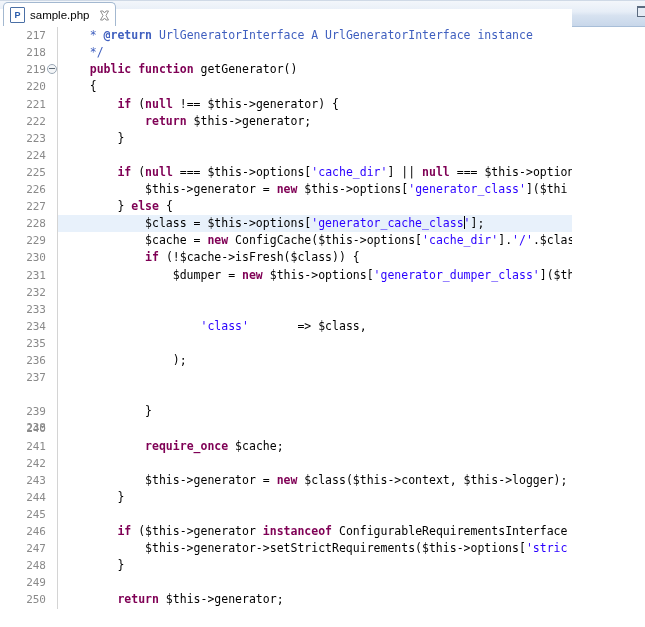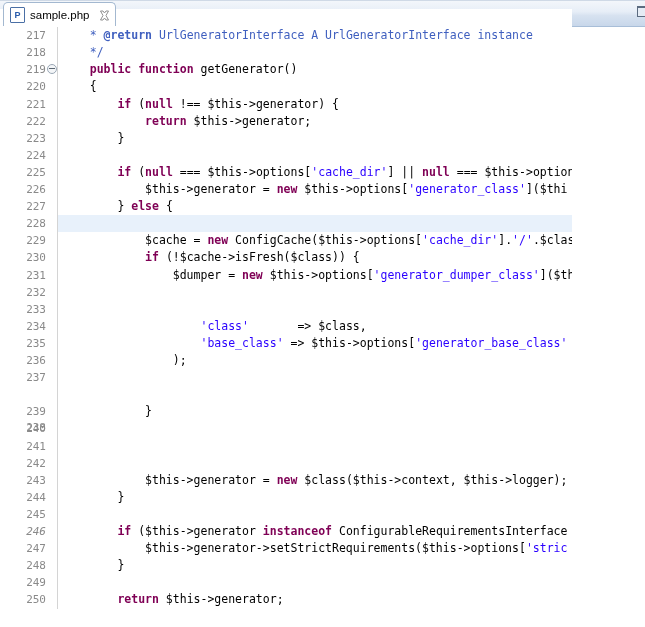--- a/index.html
+++ b/index.html
@@ -245,21 +245,21 @@
         </div>
         <div class="row" style="top: 462.7px;">
           <div class="lineno">243</div>
         </div>
         <div class="row" style="top: 479.8px;">
           <div class="lineno">244</div>
         </div>
         <div class="row" style="top: 496.9px;">
           <div class="lineno">245</div>
         </div>
-        <div class="row" style="top: 514px; font-style: italic;">
+        <div class="row" style="top: 514px;">
           <div class="lineno">246</div>
         </div>
         <div class="row" style="top: 531.1px;">
           <div class="lineno">247</div>
         </div>
         <div class="row" style="top: 548.2px;">
           <div class="lineno">248</div>
         </div>
         <div class="row" style="top: 565.3px;">
           <div class="lineno">249</div>
@@ -284,30 +284,31 @@
         <div class="codeline" style="top: 52.3px;">    <span class="kw">public function</span> getGenerator()</div>
         <div class="codeline" style="top: 69.4px;">    {</div>
         <div class="codeline" style="top: 86.5px;">        <span class="kw">if</span> (<span class="kw">null</span> !== $this-&gt;generator) {</div>
         <div class="codeline" style="top: 103.6px;">            <span class="kw">return</span> $this-&gt;generator;</div>
         <div class="codeline" style="top: 120.7px;">        }</div>
         <div class="codeline" style="top: 137.8px;"></div>
         <div class="codeline" style="top: 154.9px;">        <span class="kw">if</span> (<span class="kw">null</span> === $this-&gt;options[<span class="str">'cache_dir'</span>] || <span class="kw">null</span> === $this-&gt;option</div>
         <div class="codeline" style="top: 172px;">            $this-&gt;generator = <span class="kw">new</span> $this-&gt;options[<span class="str">'generator_class'</span>]($thi</div>
         <div class="codeline" style="top: 189.1px;">        } <span class="kw">else</span> {</div>
         <div class="hl" style="top: 206.2px;"></div>
+        <div class="codeline" style="top: 206.2px;">            $class = $this-&gt;options[<span class="str">'generator_cache_class</span><span class="caret"></span><span class="str">'</span>];</div>
         <div class="codeline" style="top: 223.3px;">            $cache = <span class="kw">new</span> ConfigCache($this-&gt;options[<span class="str">'cache_dir'</span>].<span class="str">'/'</span>.$clas</div>
         <div class="codeline" style="top: 240.4px;">            <span class="kw">if</span> (!$cache-&gt;isFresh($class)) {</div>
         <div class="codeline" style="top: 257.5px;">                $dumper = <span class="kw">new</span> $this-&gt;options[<span class="str">'generator_dumper_class'</span>]($th</div>
         <div class="codeline" style="top: 274.6px;"></div>
         <div class="codeline" style="top: 308.8px;">                    <span class="str">'class'</span>       =&gt; $class,</div>
-        <div class="codeline" style="top: 325.9px;">                    <span class="str">'base_class'</span> =&gt; $this-&gt;options[<span class="str">'generator_base_class'</span></div>
         <div class="codeline" style="top: 343px;">                );</div>
         <div class="codeline" style="top: 360.1px;"></div>
         <div class="codeline" style="top: 394.3px;">            }</div>
         <div class="codeline" style="top: 411.4px;"></div>
+        <div class="codeline" style="top: 428.5px;">            <span class="kw">require_once</span> $cache;</div>
         <div class="codeline" style="top: 445.6px;"></div>
         <div class="codeline" style="top: 462.7px;">            $this-&gt;generator = <span class="kw">new</span> $class($this-&gt;context, $this-&gt;logger);</div>
         <div class="codeline" style="top: 479.8px;">        }</div>
         <div class="codeline" style="top: 496.9px;"></div>
         <div class="codeline" style="top: 514px;">        <span class="kw">if</span> ($this-&gt;generator <span class="kw">instanceof</span> ConfigurableRequirementsInterface</div>
         <div class="codeline" style="top: 531.1px;">            $this-&gt;generator-&gt;setStrictRequirements($this-&gt;options[<span class="str">'stric</span></div>
         <div class="codeline" style="top: 548.2px;">        }</div>
         <div class="codeline" style="top: 565.3px;"></div>
         <div class="codeline" style="top: 582.4px;">        <span class="kw">return</span> $this-&gt;generator;</div>
         <div class="codeline" style="top: 599.5px;">    }</div>

